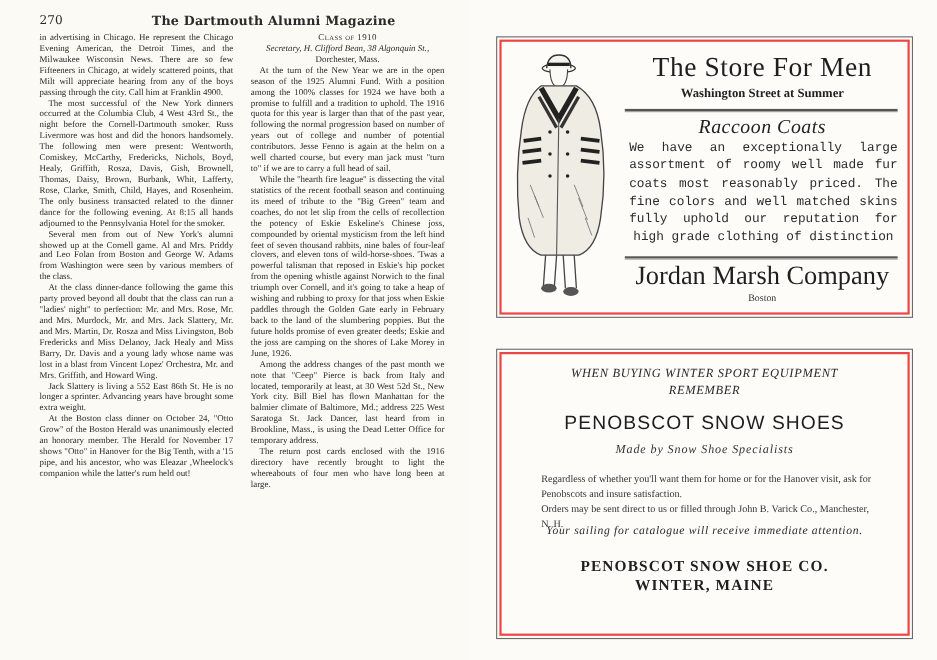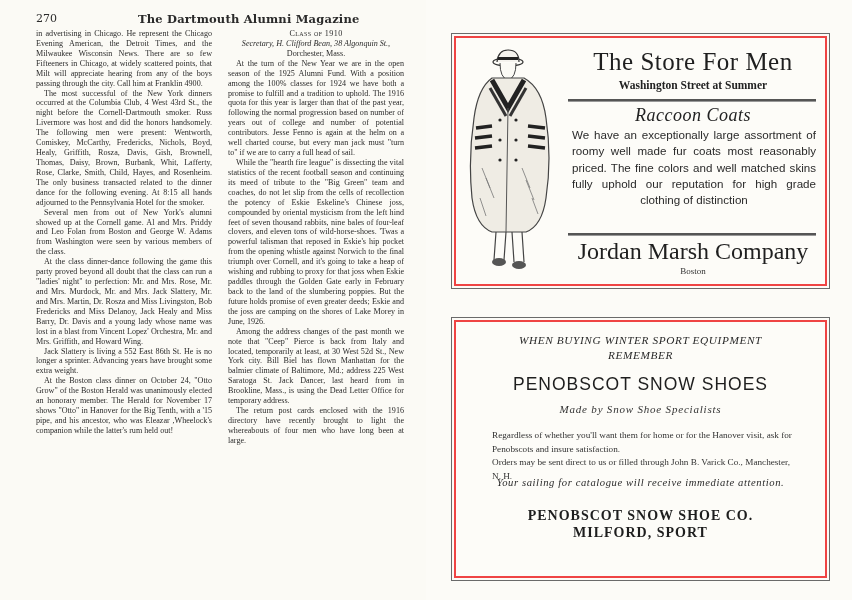--- a/index.html
+++ b/index.html
@@ -43,21 +43,21 @@
   .ad-pen { left:454px; top:320px; width:369px; height:254px; }
 
   .jm-illus { position:absolute; left:6px; top:10px; width:96px; height:230px; }
   .jm-text { position:absolute; left:108px; top:0; width:258px; text-align:center; }
   .jm-title { position:absolute; left:0; top:10px; width:258px; font-family:"Liberation Serif", serif; font-size:25px; letter-spacing:0.5px; color:#1f1f1f; }
   .jm-sub { position:absolute; left:0; top:41px; width:258px; font-family:"Liberation Serif", serif; font-weight:bold; font-size:11.5px; color:#222; }
   .jm-rule { position:absolute; left:4px; width:248px; height:0; border-top:2px solid #555; border-bottom:1px solid #999; }
   .jm-rule.r1 { top:61px; }
   .jm-rule.r2 { top:195px; }
   .jm-heading { position:absolute; left:0; top:67px; width:258px; font-family:"Liberation Serif", serif; font-style:italic; font-size:18px; color:#222; letter-spacing:0.5px;}
-  .jm-body { position:absolute; left:8px; top:89px; width:244px; font-family:Liberation Sans, sans-serif; font-size:11.6px; line-height:16.3px; color:#2a2a2a; text-align:justify; text-align-last:center;}
+  .jm-body { position:absolute; left:8px; top:89px; width:244px; font-family:Liberation Mono, monospace; font-size:11.6px; line-height:16.3px; color:#2a2a2a; text-align:justify; text-align-last:center;}
   .jm-company { position:absolute; left:0; top:200px; width:258px; font-family:"Liberation Serif", serif; font-size:24px; color:#1f1f1f; }
   .jm-city { position:absolute; left:0; top:228px; width:258px; font-family:"Liberation Serif", serif; font-size:9px; color:#333; }
 
   .pen-center { position:absolute; left:0; width:369px; text-align:center; }
   .pen-l1 { top:12px; font-family:"Liberation Serif", serif; font-style:italic; font-size:11.3px; letter-spacing:0.6px; color:#2a2a2a; }
   .pen-l2 { top:27px; font-family:"Liberation Serif", serif; font-style:italic; font-size:11.3px; letter-spacing:0.6px; color:#2a2a2a; }
   .pen-l3 { top:52px; font-family:"Liberation Sans", sans-serif; font-size:17.5px; letter-spacing:1px; color:#1e1e1e; }
   .pen-l4 { top:81px; font-family:"Liberation Serif", serif; font-style:italic; font-size:11px; letter-spacing:0.8px; color:#333; }
   .pen-body { position:absolute; left:36px; top:107px; width:306px; font-family:"Liberation Serif", serif; font-size:9.2px; line-height:13.6px; color:#333; }
   .pen-body p { margin:0; }
@@ -147,14 +147,14 @@
   <div class="pen-center pen-l1">WHEN BUYING WINTER SPORT EQUIPMENT</div>
   <div class="pen-center pen-l2">REMEMBER</div>
   <div class="pen-center pen-l3">PENOBSCOT SNOW SHOES</div>
   <div class="pen-center pen-l4">Made by Snow Shoe Specialists</div>
   <div class="pen-body">
     <p>Regardless of whether you'll want them for home or for the Hanover visit, ask for Penobscots and insure satisfaction.</p>
     <p>Orders may be sent direct to us or filled through John B. Varick Co., Manchester, N. H.</p>
   </div>
   <div class="pen-center pen-l5">Your sailing for catalogue will receive immediate attention.</div>
   <div class="pen-center pen-l6">PENOBSCOT SNOW SHOE CO.</div>
-  <div class="pen-center pen-l7">MILFORD, SPORT</div>
+  <div class="pen-center pen-l7">WINTER, MAINE</div>
 </div>
 
 </body></html>

